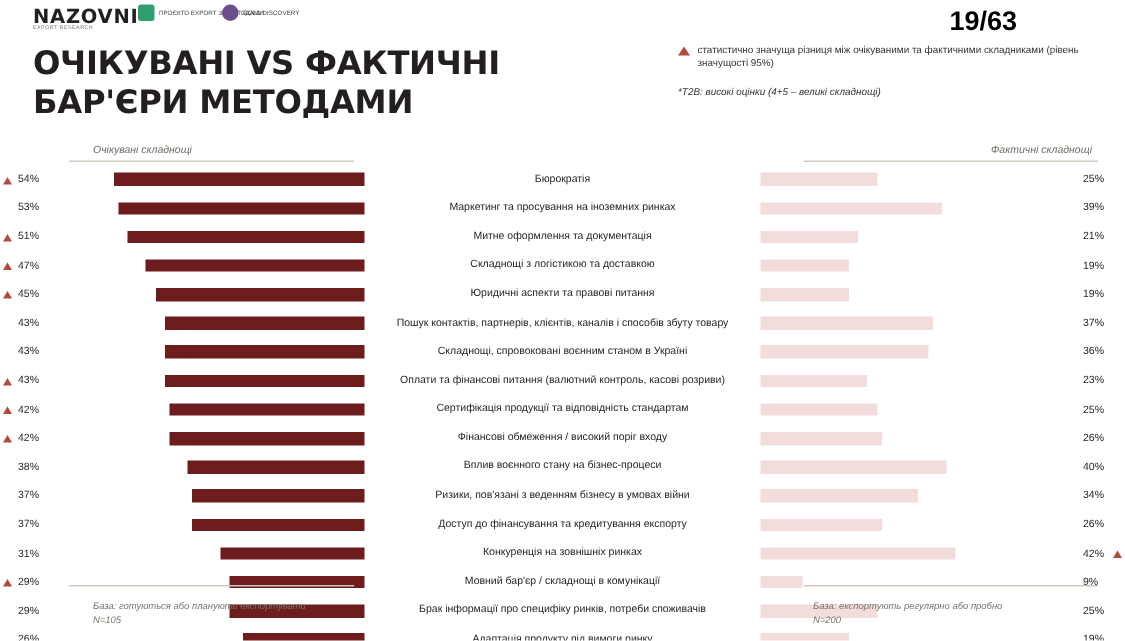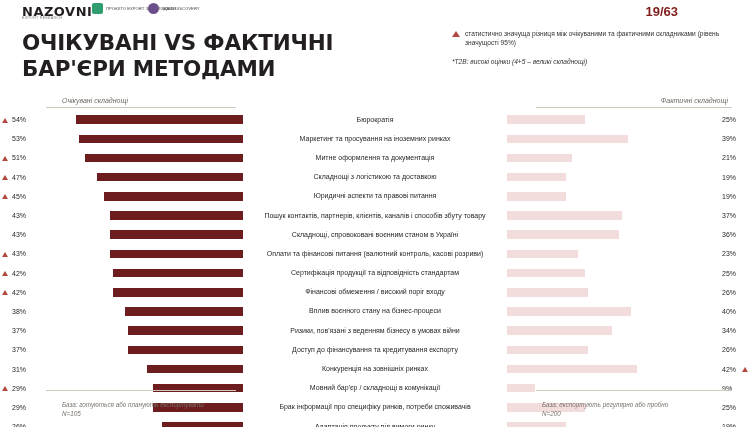--- a/index.html
+++ b/index.html
@@ -26,21 +26,21 @@
   .logo-badge{
     position:absolute;top:3px;display:flex;align-items:center;gap:3px;
   }
   .logo-badge .mark{
     width:11px;height:11px;border-radius:2px;background:#2f9e6e;
     display:inline-block;
   }
   .logo-badge .mark.two{background:#6c4f8a;border-radius:50%;}
   .logo-badge .txt{font-size:4.2px;line-height:1.25;color:#444;}
   .page-num{
-    position:absolute;right:18px;top:4px;font-size:13px;color:#7f1d1d;font-weight:bold;
+    position:absolute;right:18px;top:4px;font-size:18px;color:#000000;font-weight:bold;
   }
 
   
   .title{
     position:absolute;left:22px;top:30px;
     font-size:21.5px;font-weight:bold;line-height:1.22;letter-spacing:-0.2px;
     font-family:"DejaVu Sans", sans-serif;
     color:#231f20;
     max-width:400px;
   }

